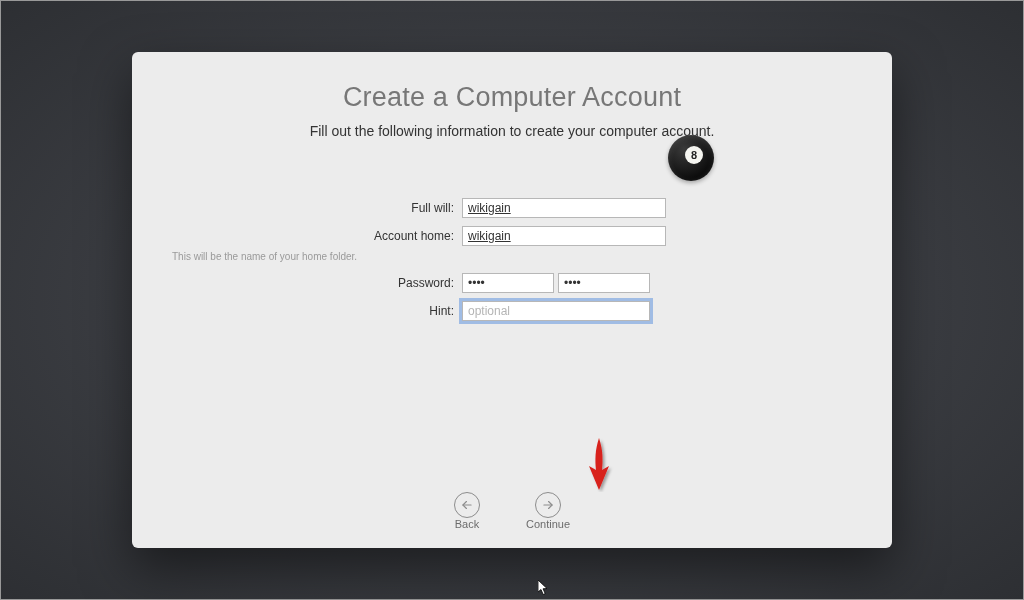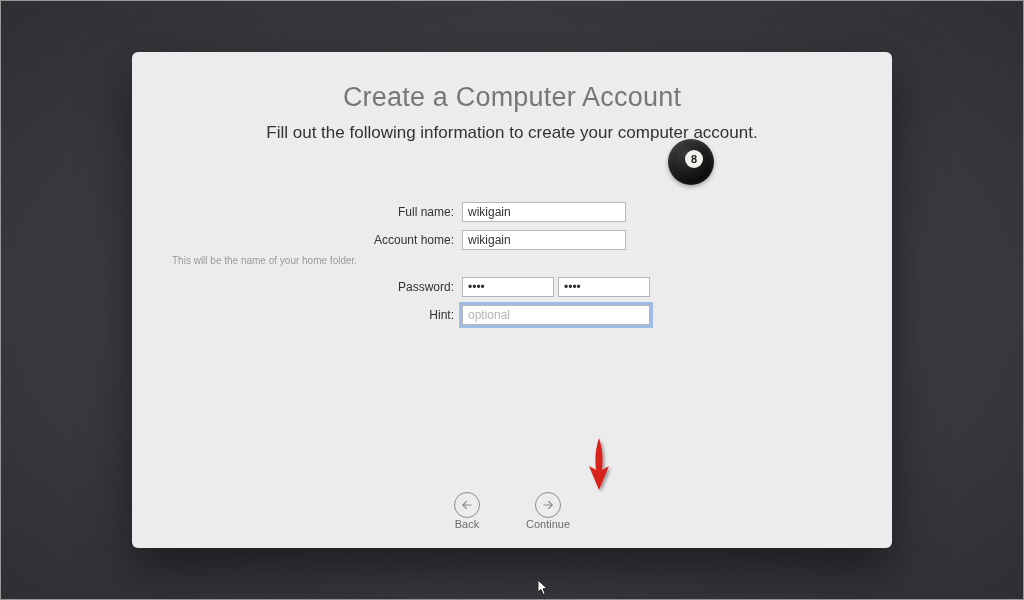--- a/index.html
+++ b/index.html
@@ -28,21 +28,21 @@
     }
     .title {
       font-size: 27px;
       font-weight: 300;
       color: #777;
       text-align: center;
       letter-spacing: 0.2px;
       margin-top: 6px;
     }
     .subtitle {
-      font-size: 17px;
+      font-size: 14px;
       color: #333;
       text-align: center;
       margin-top: 10px;
     }
     .form {
       margin-top: 58px;
       display: flex; flex-direction: column;
       gap: 6px;
     }
     .row {
@@ -60,21 +60,21 @@
     .row input {
       height: 20px;
       border: 1px solid #b7b7b7;
       background: #fff;
       font-size: 12px;
       padding: 0 5px;
       color: #333;
       outline: none;
     }
     .row input::placeholder { color: #b5b5b5; }
-    .wide { width: 164px; }
+    .wide { width: 204px; text-decoration: underline; }
     .half { width: 92px; }
     .half + .half { margin-left: 4px; }
     .hint-field {
       width: 188px;
       border: 1px solid #b7b7b7;
       box-shadow: 0 0 0 3px rgba(98,150,222,0.55);
       border-color: #7aa8df;
     }
     .helper {
       font-size: 10px;
@@ -138,21 +138,21 @@
 
     <div class="title">Create a Computer Account</div>
     <div class="subtitle">Fill out the following information to create your computer account.</div>
 
     <div class="form-wrap">
       <div class="avatar">
         <div class="inner">8</div>
       </div>
       <div class="form">
         <div class="row">
-          <div class="label">Full name:</div>
+          <div class="label">Full will:</div>
           <input class="wide" type="text" value="wikigain" style="">
         </div>
         <div class="row">
           <div class="label">Account home:</div>
           <input class="wide" type="text" value="wikigain" style="">
         </div>
         <div class="helper">This will be the name of your home folder.</div>
         <div class="row">
           <div class="label">Password:</div>
           <input class="half" type="text" value="••••" style="">

